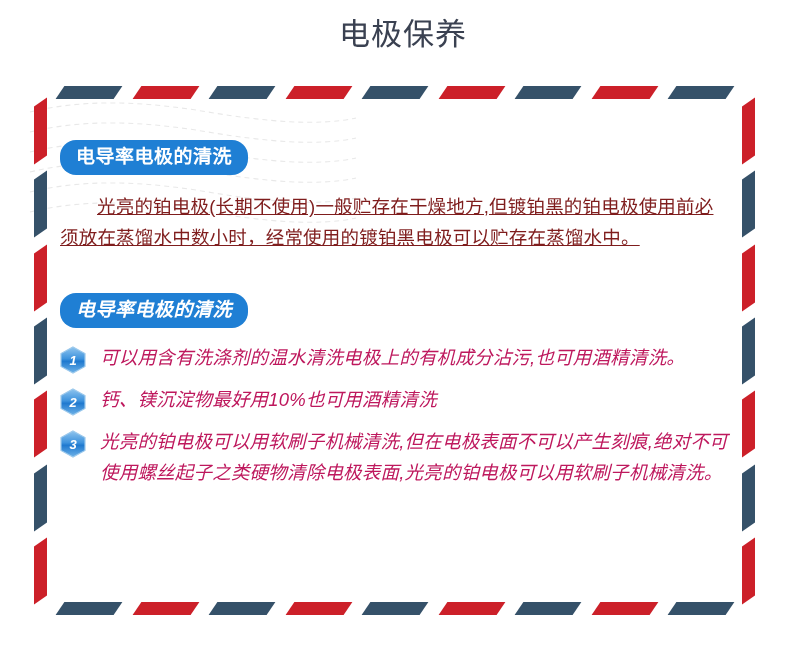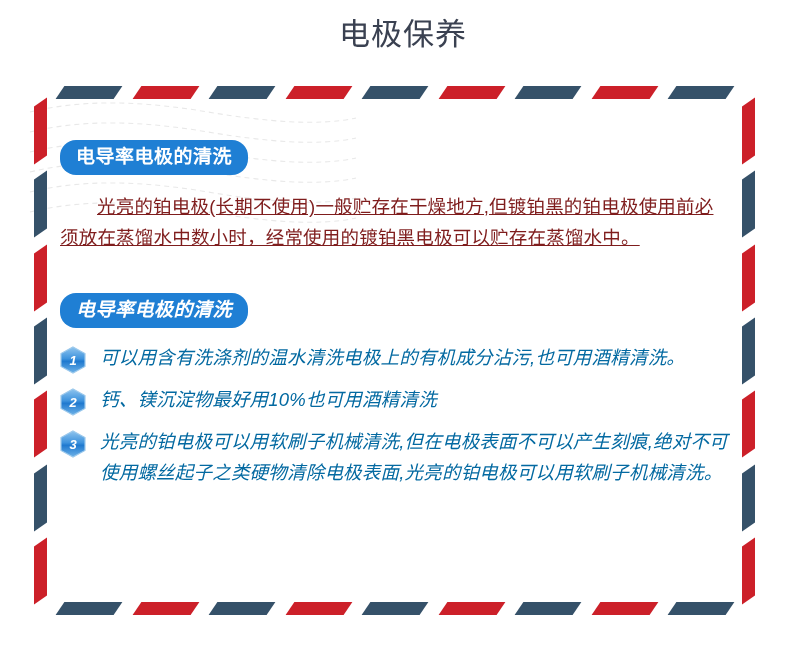--- a/index.html
+++ b/index.html
@@ -161,21 +161,21 @@
     font-size: 13px;
     font-weight: bold;
     color: #ffffff;
     font-family: "Liberation Sans", sans-serif;
   }
 
   .item-text {
     flex: 1 1 auto;
     font-size: 18.5px;
     line-height: 31px;
-    color: #0369a1;
+    color: #be185d;
     letter-spacing: 0.2px;
   }
 
   .section-2 { margin-top: 40px; font-style: italic; }
 </style>
 </head>
 <body>
 
 <div class="page">
 

